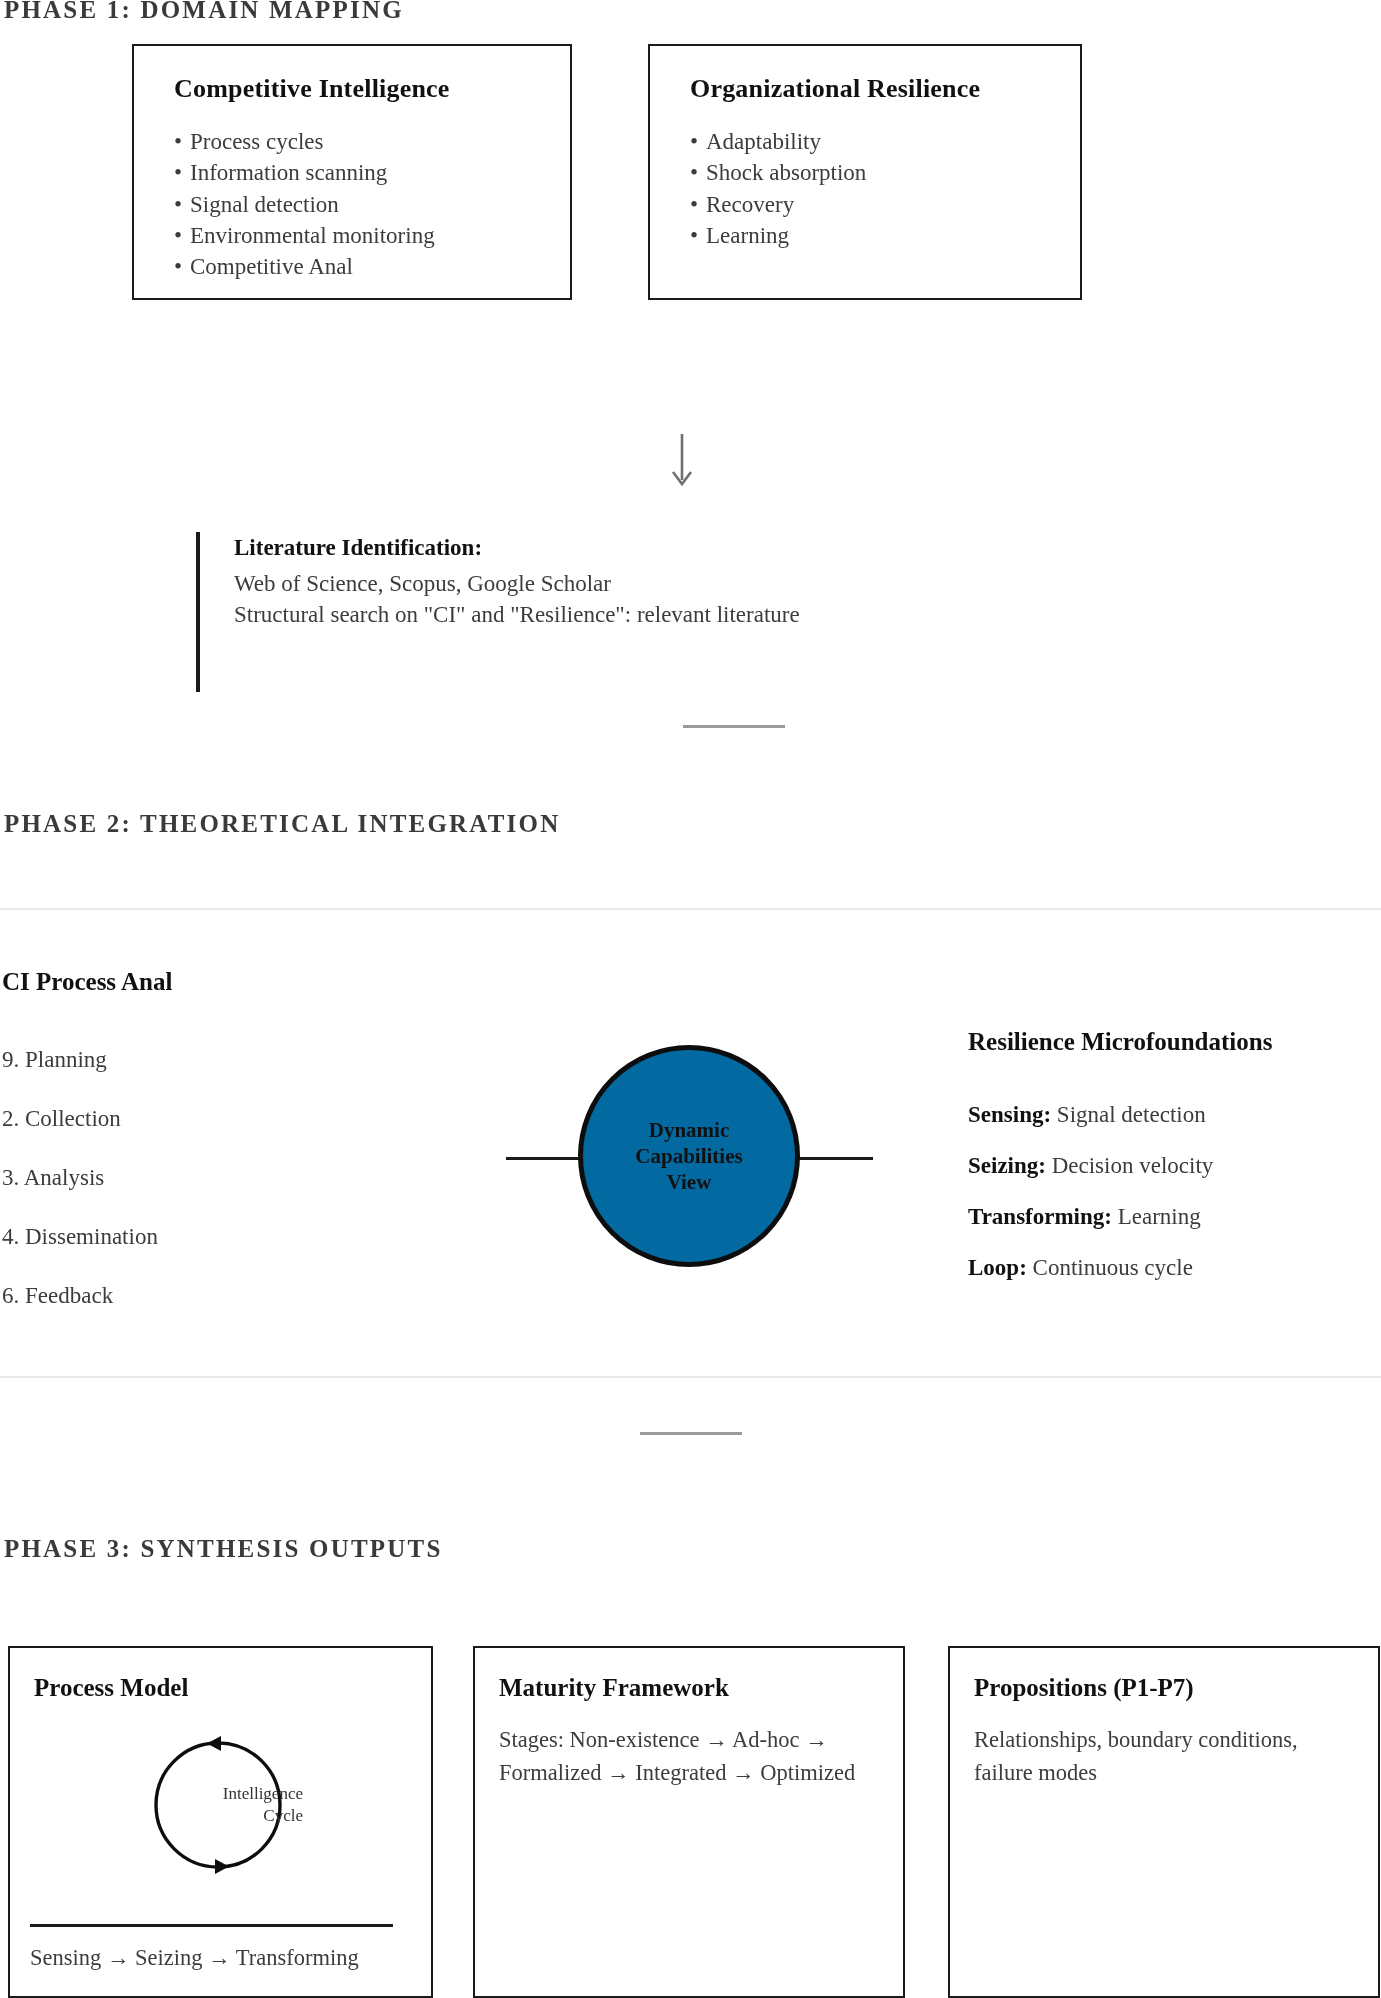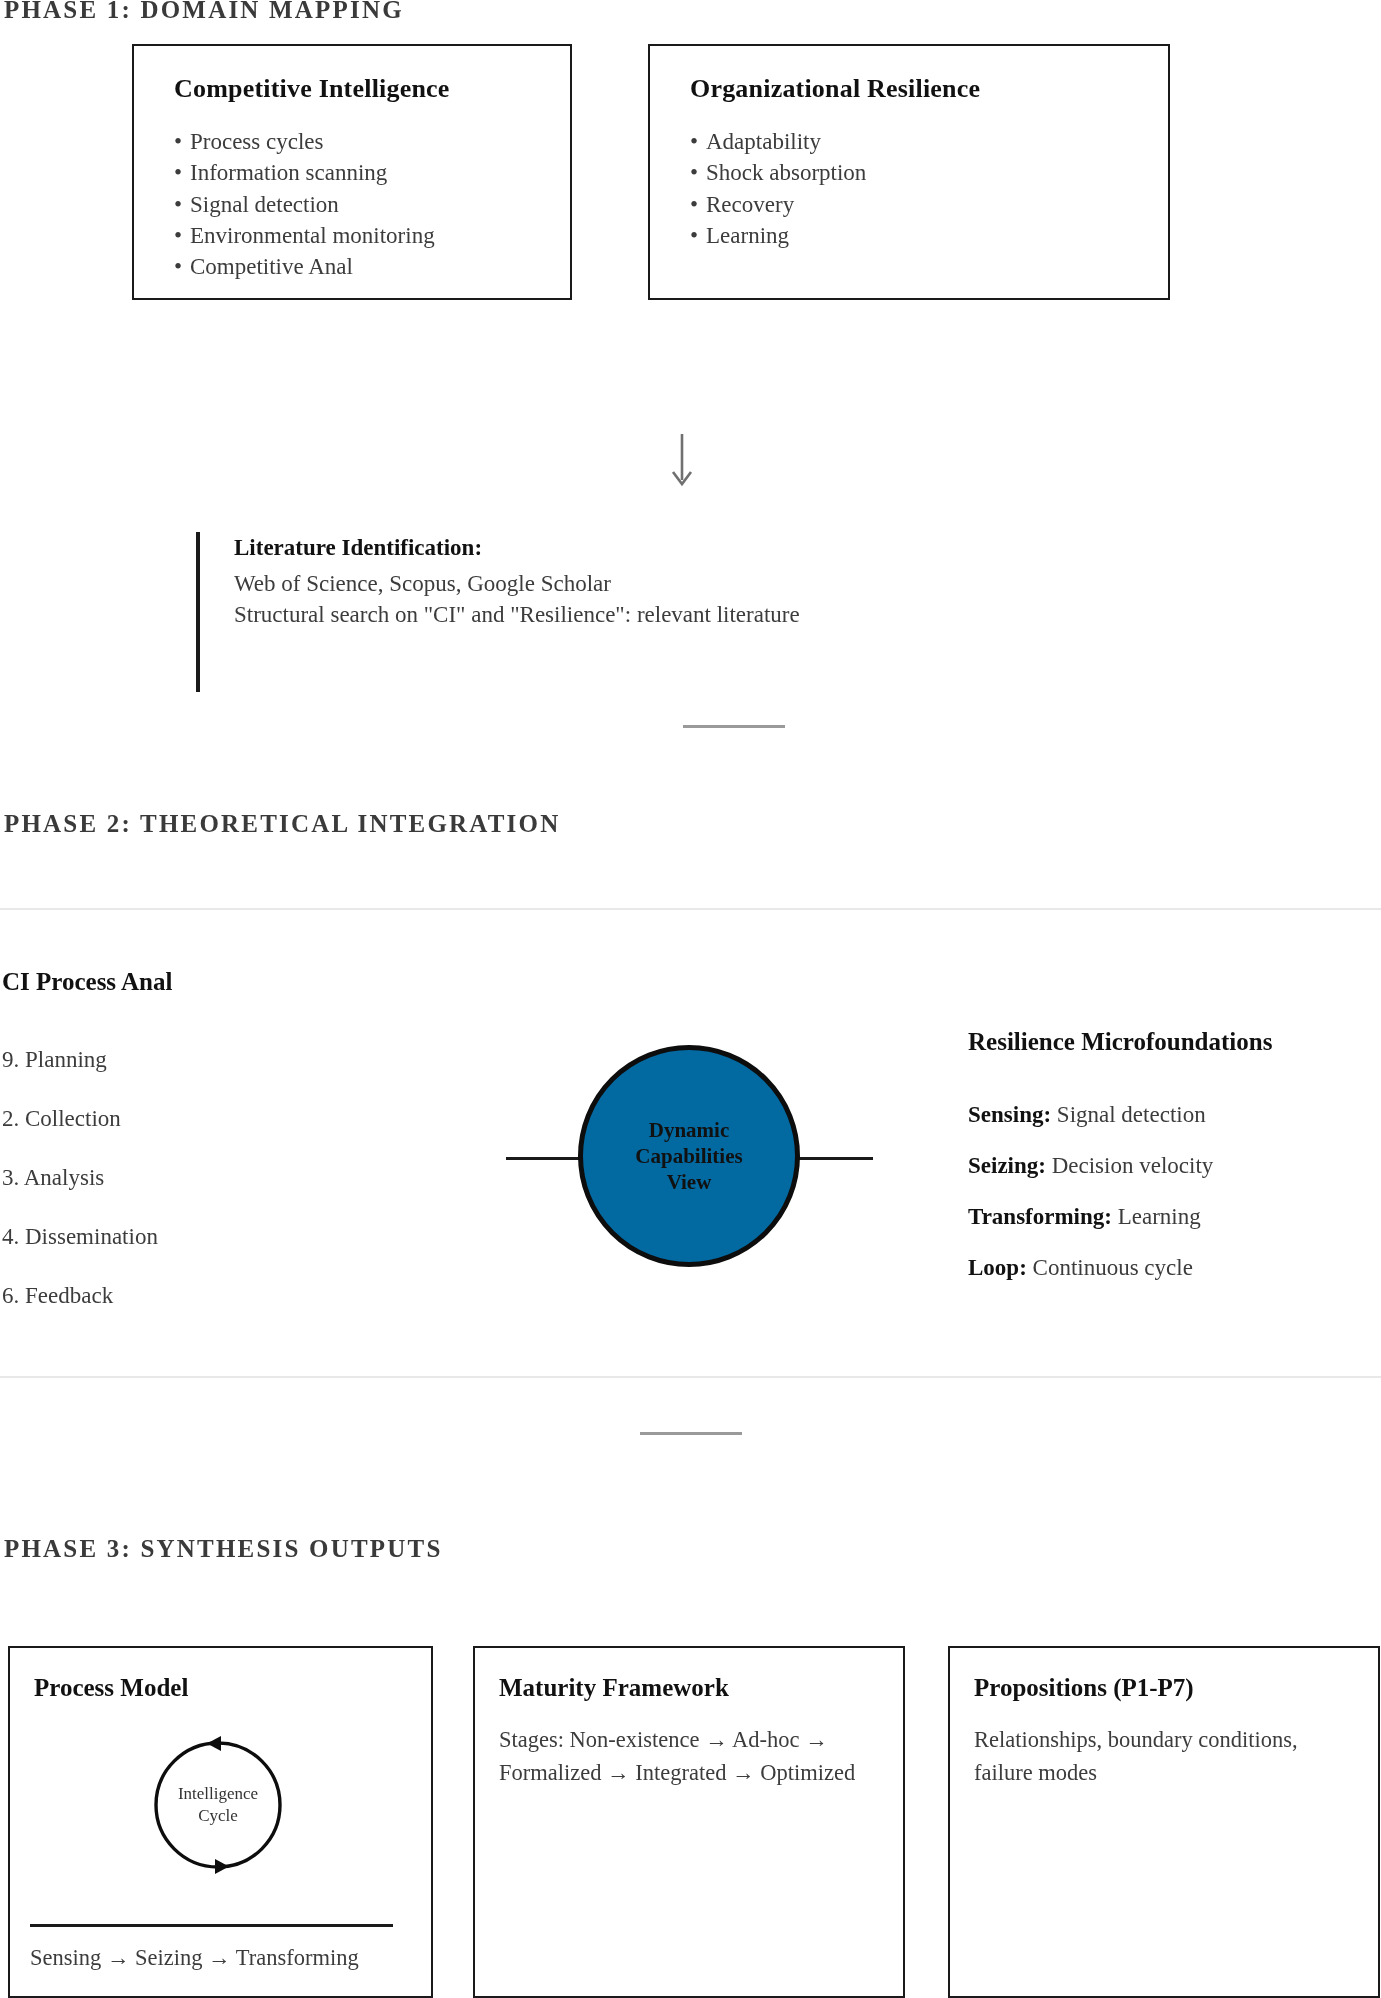--- a/index.html
+++ b/index.html
@@ -196,21 +196,21 @@
     position: absolute;
     width: 170px;
     height: 170px;
   }
   .cycle-label {
     position: absolute;
     top: 50%;
     left: 0;
     width: 100%;
     transform: translateY(-50%);
-    text-align: center;
+    text-align: right;
     font-size: 17px;
     color: #333333;
     line-height: 1.3;
   }
   .pm-rule {
     position: absolute;
     height: 2.5px;
     background: #1a1a1a;
   }
   .pm-caption {
@@ -231,21 +231,21 @@
     <div class="domain-title">Competitive Intelligence</div>
     <ul class="domain-list">
       <li>Process cycles</li>
       <li>Information scanning</li>
       <li>Signal detection</li>
       <li>Environmental monitoring</li>
       <li>Competitive Anal</li>
     </ul>
   </div>
 
-  <div class="domain-box" style="left:612px; top:44px; width:522px; height:256px;">
+  <div class="domain-box" style="left:612px; top:44px; width:434px; height:256px;">
     <div class="domain-title">Organizational Resilience</div>
     <ul class="domain-list">
       <li>Adaptability</li>
       <li>Shock absorption</li>
       <li>Recovery</li>
       <li>Learning</li>
     </ul>
   </div>
 
   <div class="down-arrow" style="left:662px; top:432px; width:40px; height:60px;">

